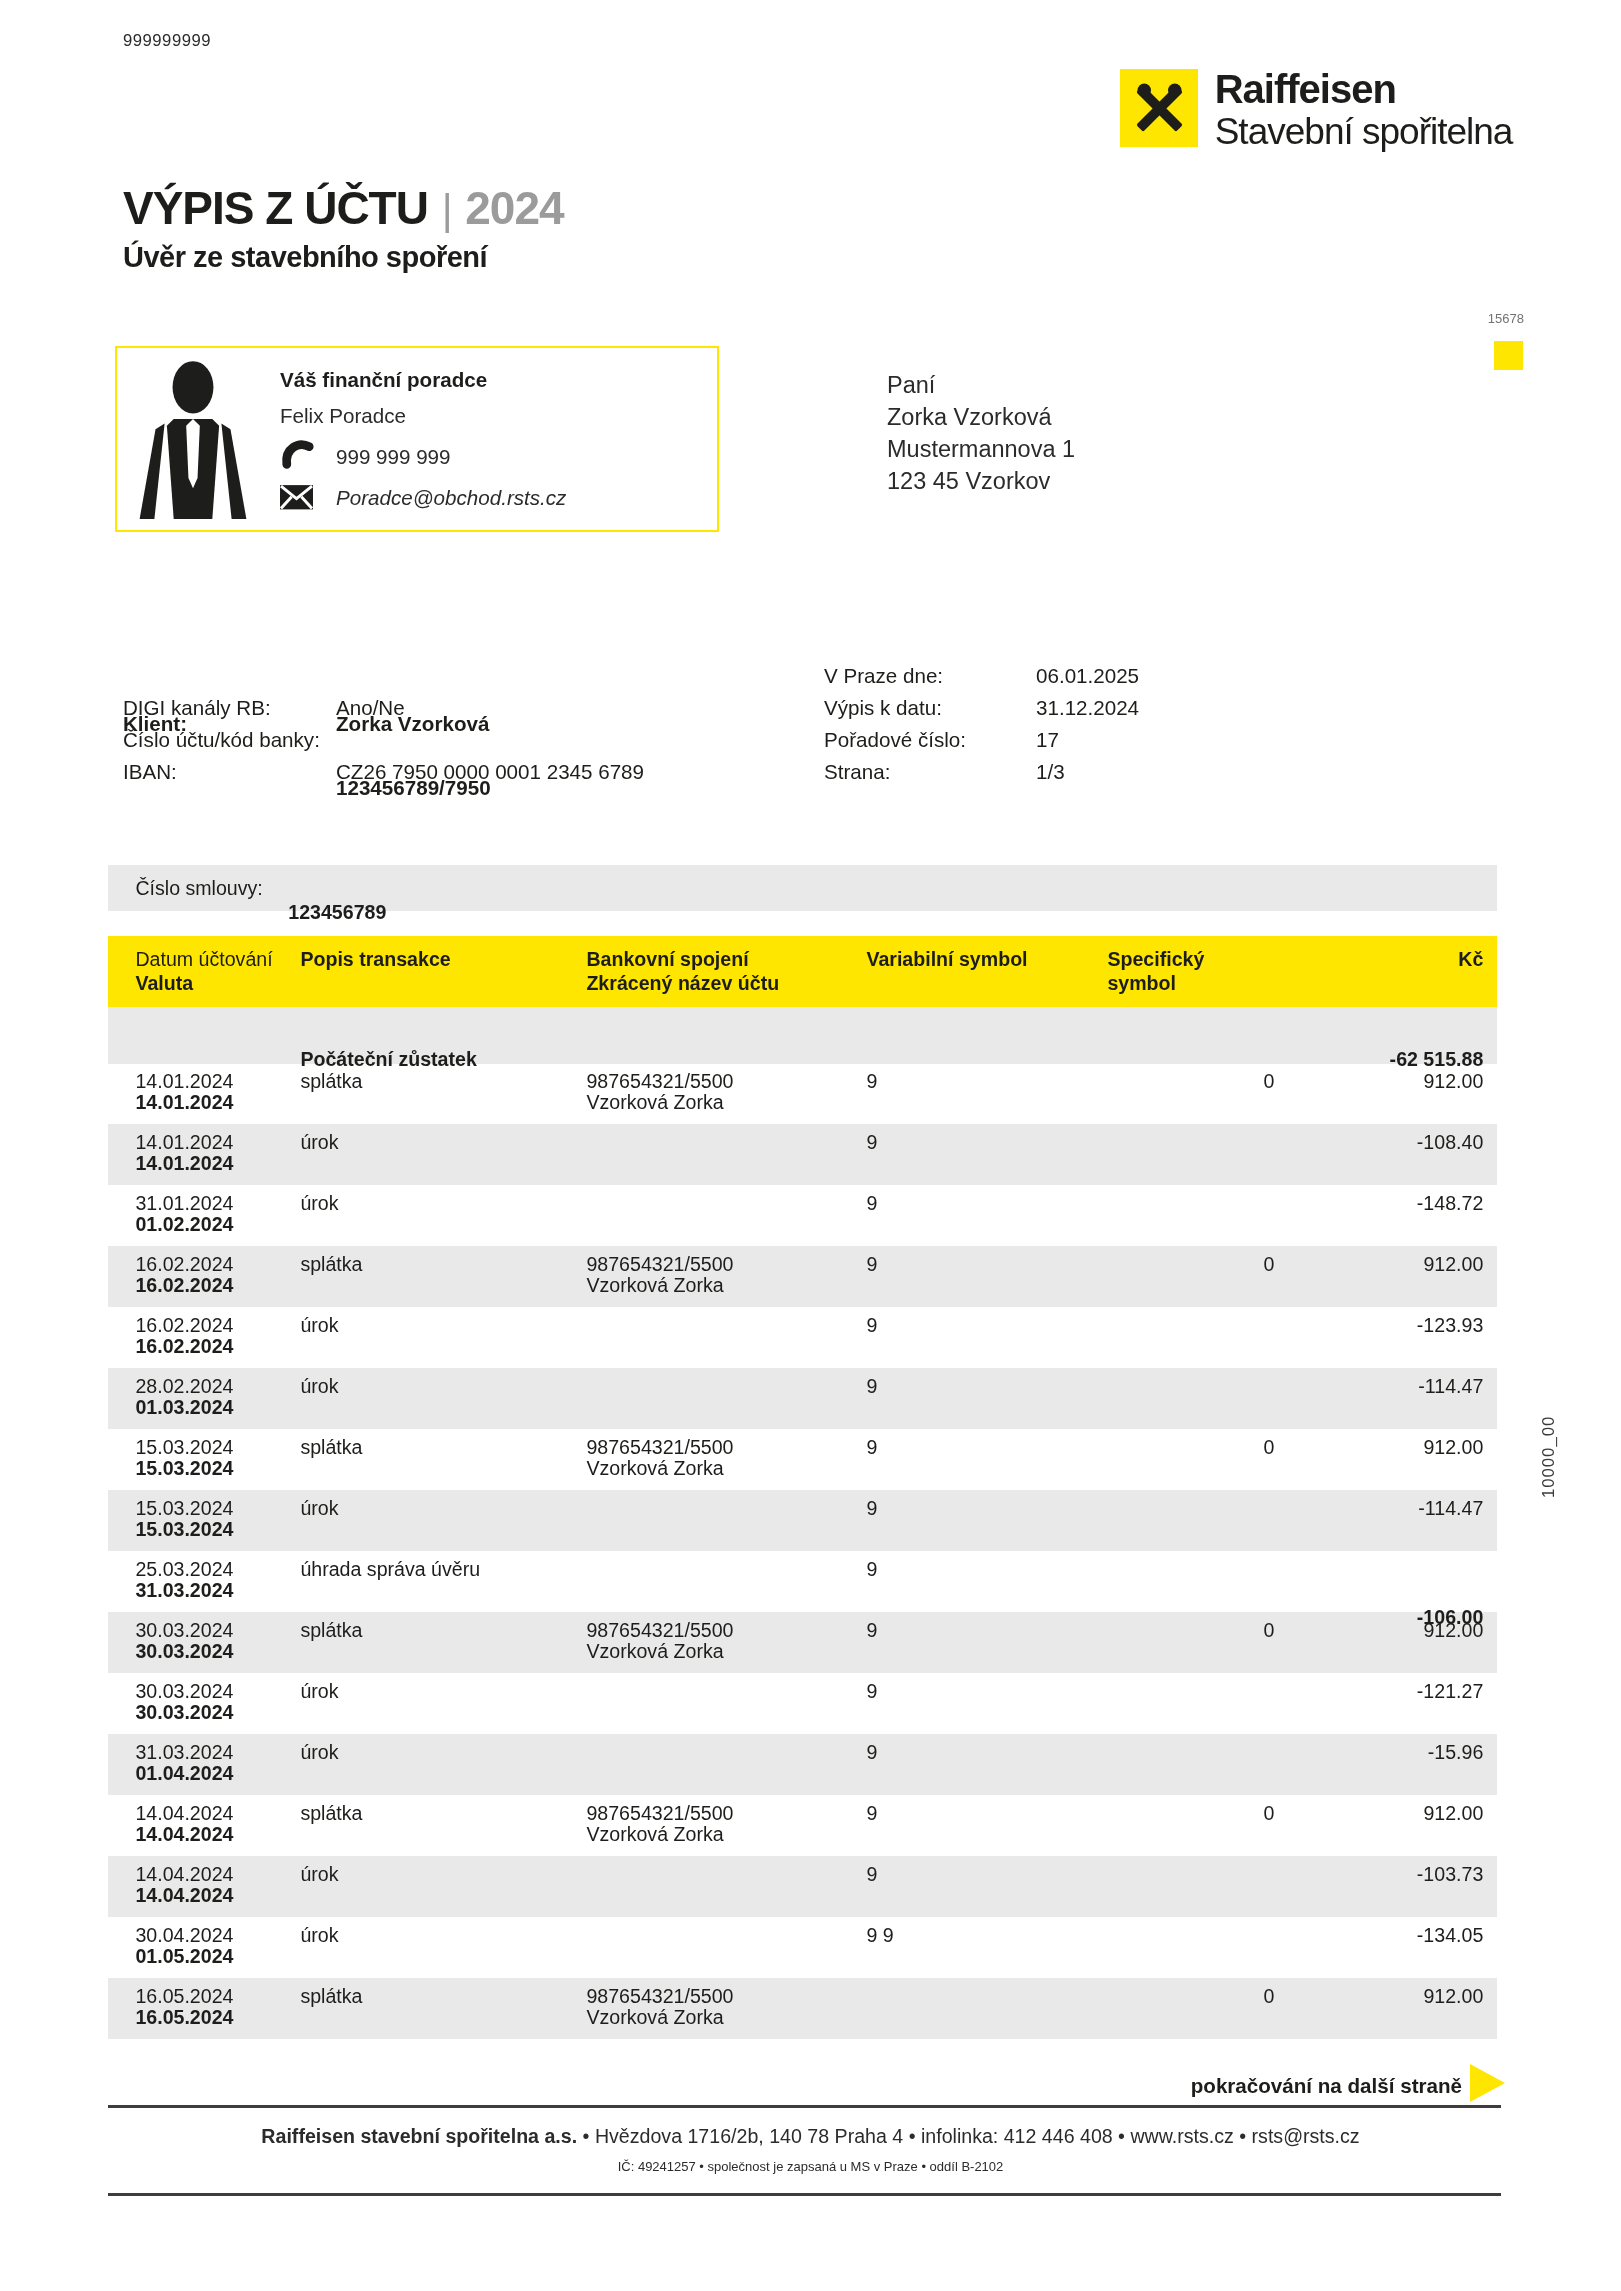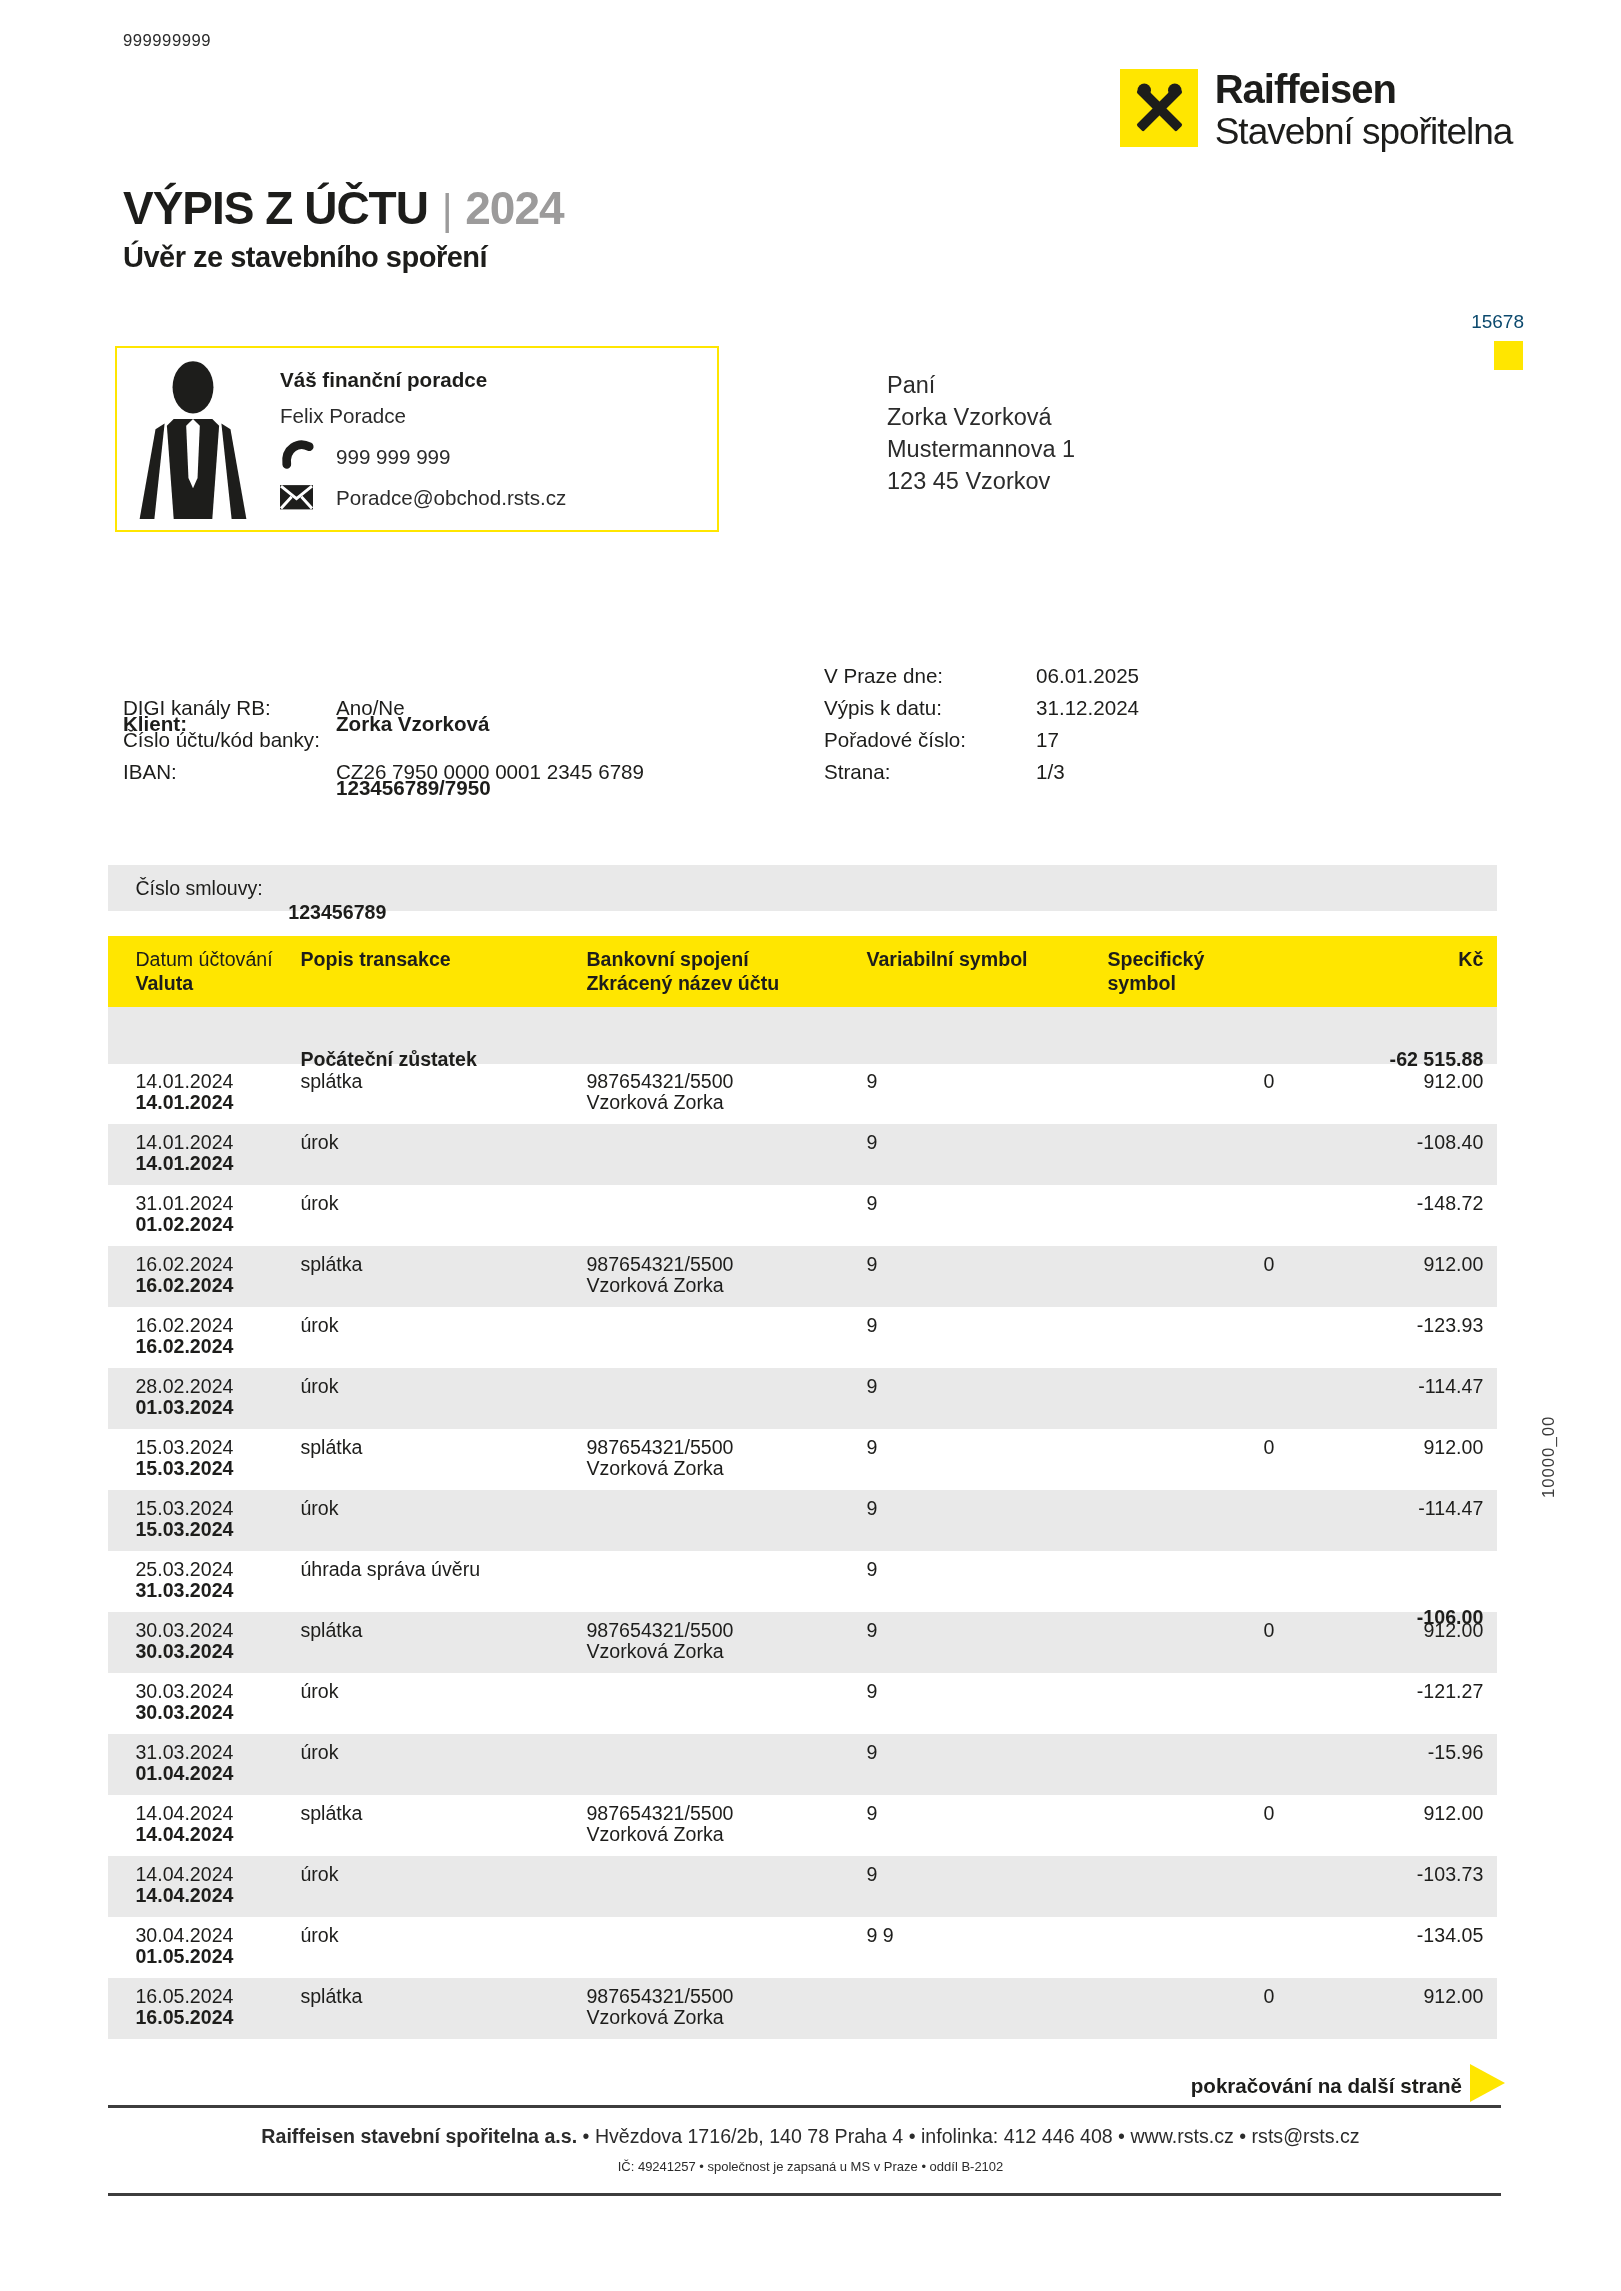--- a/index.html
+++ b/index.html
@@ -17,32 +17,32 @@
   .logo-mark { width:78px; height:78px; background:#FFE600; display:flex; align-items:center; justify-content:center; }
   .logo-text { line-height:1; letter-spacing:-1px; }
   .logo-line1 { font-size:40px; font-weight:bold; }
   .logo-line2 { font-size:37px; margin-top:3.9px; }
 
   .title-row { left:123px; top:181px; display:flex; align-items:baseline; gap:13.7px; font-size:46px; font-weight:bold; letter-spacing:-1px; }
   .title-sep { color:#9c9b9b; font-weight:400; font-size:42px; }
   .title-year { color:#9c9b9b; }
   .subtitle { left:123px; top:241px; font-size:29px; font-weight:bold; letter-spacing:-0.5px; }
 
-  .form-code { left:1441px; top:311px; width:83px; text-align:right; font-size:19px; color:#0c4a6e; }
+  .form-code { left:1441px; top:311px; width:83px; text-align:right; font-size:13px; color:#737373; }
   .corner-square { left:1494px; top:341px; width:29px; height:29px; background:#FFE600; }
 
   
   .advisor { left:115px; top:346px; width:604px; height:186px; border:2.9px solid #FFE600; box-sizing:border-box; }
   .advisor-icon { position:absolute; left:17.6px; top:11.8px; width:116px; height:159px; }
   .advisor-heading { position:absolute; left:163px; top:20px; font-size:20.6px; font-weight:bold; }
   .advisor-name { position:absolute; left:163px; top:56px; font-size:20.6px; color:#2b2b2b; }
   .phone-icon { position:absolute; left:161px; top:88px; width:39px; height:39px; }
   .advisor-phone { position:absolute; left:219px; top:97px; font-size:20.6px; color:#2b2b2b; }
   .email-icon { position:absolute; left:163px; top:137px; width:33px; height:24.5px; }
-  .advisor-email { position:absolute; left:219px; top:138px; font-size:20.6px; color:#2b2b2b; }
+  .advisor-email { position:absolute; left:219px; top:138px; font-size:20.6px; color:#2b2b2b;font-style:italic; }
 
   .recipient { left:887px; top:369px; font-size:23.5px; line-height:32px; color:#2b2b2b; }
 
   
   .info { top:660px; font-size:20.6px; line-height:32px; display:grid; column-gap:0; }
   .info-left { left:123px; grid-template-columns:213px auto; }
   .info-right { left:824px; grid-template-columns:212px auto; }
   .info { grid-auto-rows:32px; }
   .info div { white-space:nowrap; }
 

